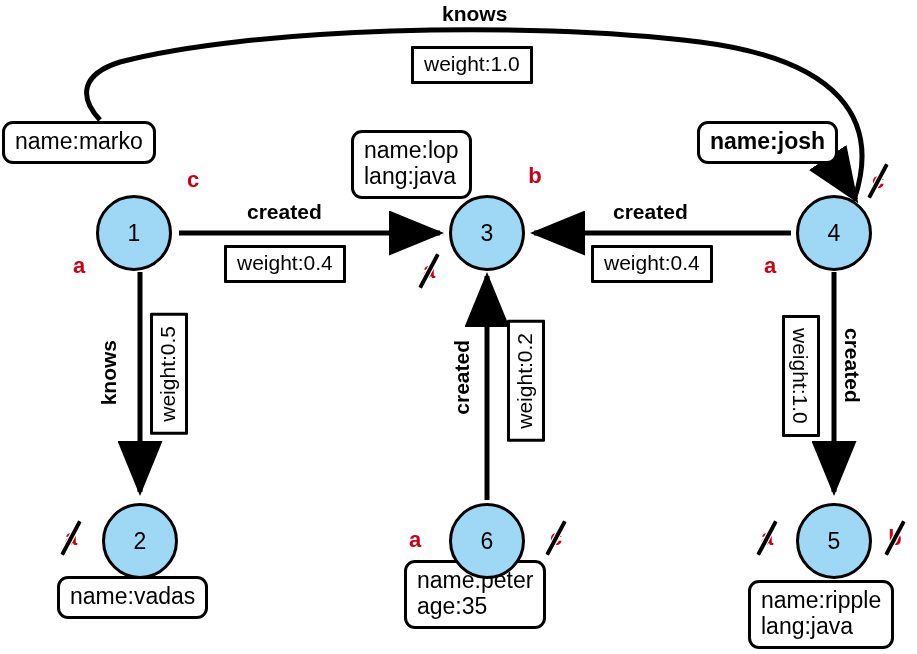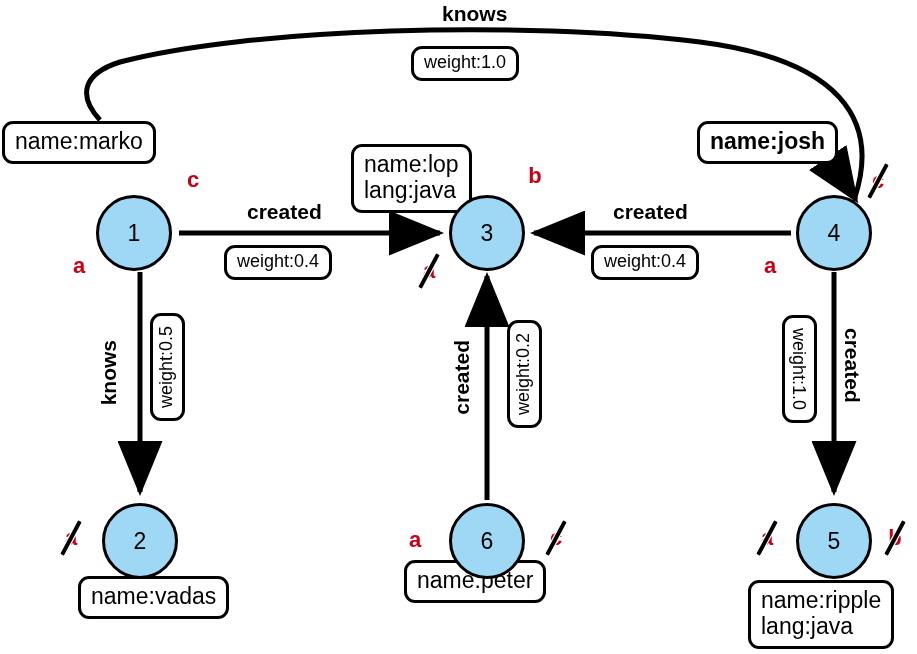--- a/index.html
+++ b/index.html
@@ -50,23 +50,23 @@
     color: #000;
     white-space: nowrap;
     z-index: 5;
   }
   .propbox .line { display: block; }
   
   .wbox {
     position: absolute;
     background: #ffffff;
     border: 3px solid #000000;
-    border-radius: 11px;
+    border-radius: 1px;
     box-sizing: border-box;
-    font-size: 18px;
+    font-size: 21px;
     color: #000;
     white-space: nowrap;
     display: flex;
     align-items: center;
     justify-content: center;
     z-index: 7;
   }
   .wbox.horiz { padding: 3px 10px 5px 10px; }
   .wbox.vert-up  { writing-mode: vertical-rl; transform: rotate(180deg); padding: 10px 3px 10px 5px; }
   .wbox.vert-dn  { writing-mode: vertical-rl; padding: 10px 5px 10px 3px; }
@@ -153,40 +153,41 @@
     <span>5</span>
   </div>
   <div class="node" style="left:449px; top:503px;">
     <span>6</span>
   </div>
 
   <div class="propbox" style="left:2px; top:121px;">
     <span class="line">name:marko</span>
   </div>
 
-  <div class="propbox" style="left:57px; top:576px;margin-left:21px;">
+  <div class="propbox" style="left:57px; top:576px;">
     <span class="line">name:vadas</span>
   </div>
 
-  <div class="propbox" style="left:351px; top:144px;">
+  <div class="propbox" style="left:351px; top:130px;">
     <span class="line">name:lop</span>
     <span class="line">lang:java</span>
   </div>
 
   <div class="propbox" style="left:697px; top:121px;font-weight:bold;">
     <span class="line">name:josh</span>
   </div>
 
   <div class="propbox" style="left:748px; top:580px;">
     <span class="line">name:ripple</span>
     <span class="line">lang:java</span>
   </div>
 
   <div class="propbox" style="left:404px; top:560px;">
     <span class="line">name:peter</span>
+    <span class="line">age:35</span>
   </div>
 
   <div class="elabel" style="left:442px; top:2px;">knows</div>
   <div class="elabel" style="left:247px; top:200px;">created</div>
   <div class="elabel" style="left:613px; top:200px;">created</div>
   <div class="elabel up" style="left:97px; top:340px;">knows</div>
   <div class="elabel up" style="left:450px; top:340px;">created</div>
   <div class="elabel dn" style="left:840px; top:328px;">created</div>
 
   <div class="wbox horiz" style="left:411px; top:46px;">weight:1.0</div>

